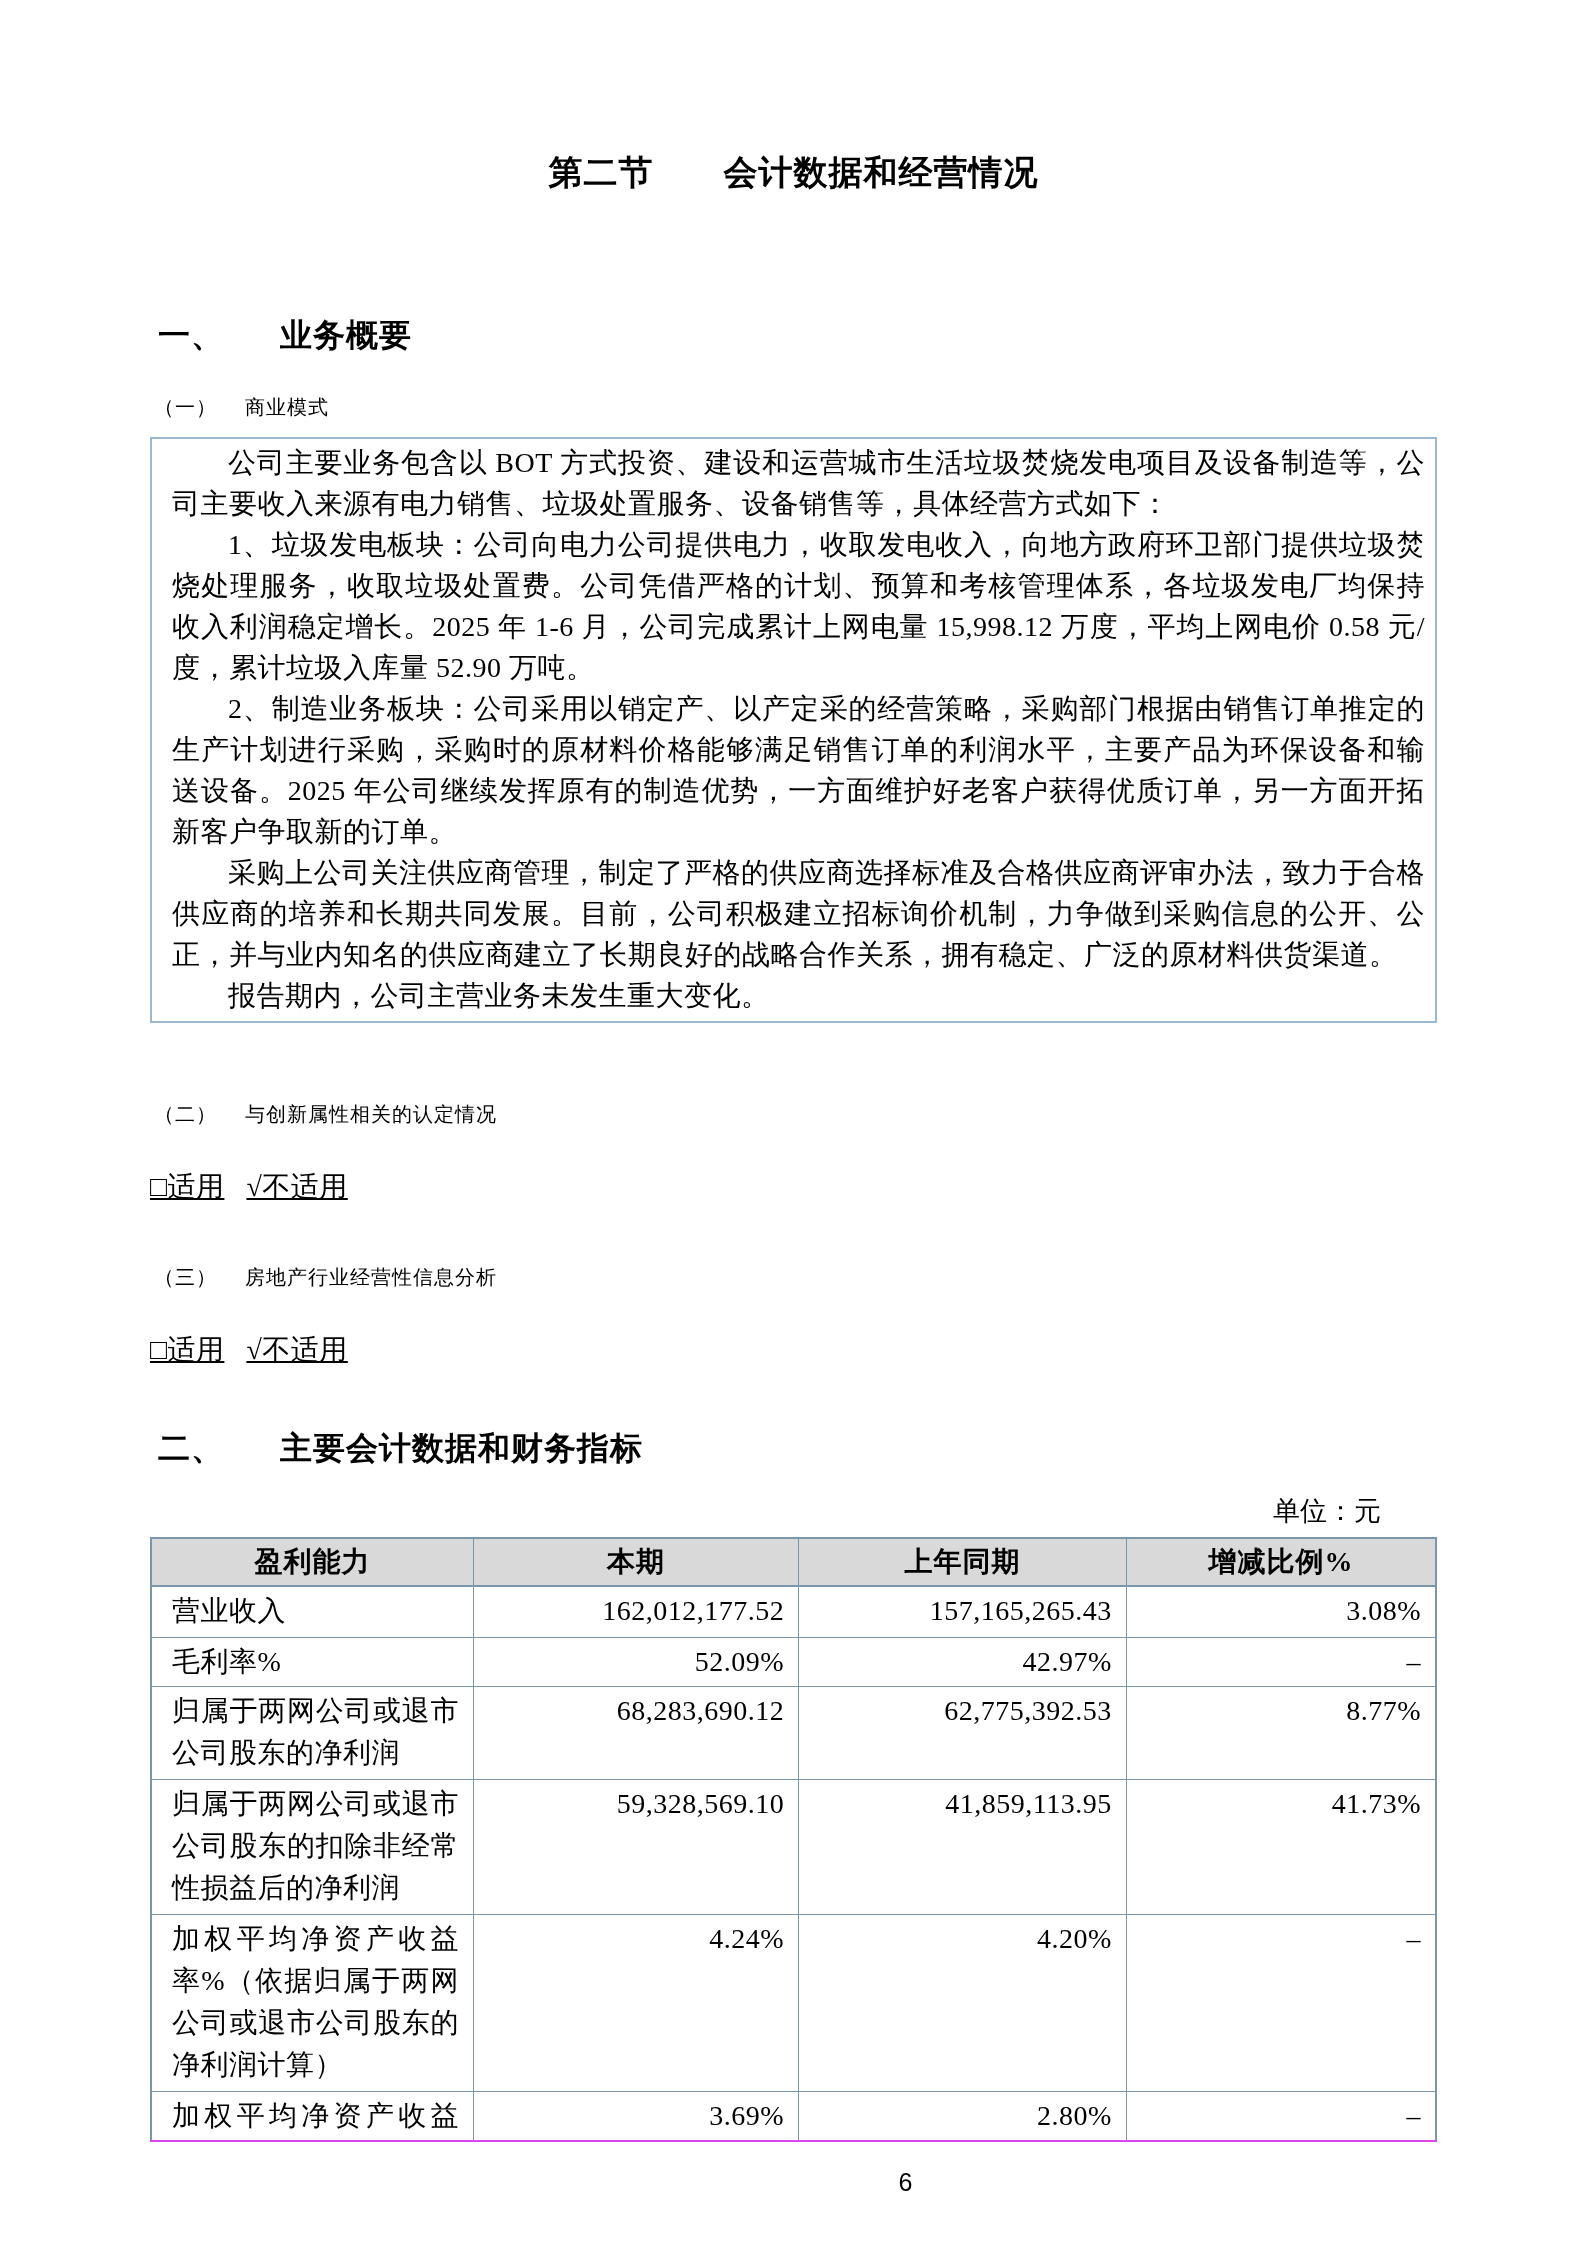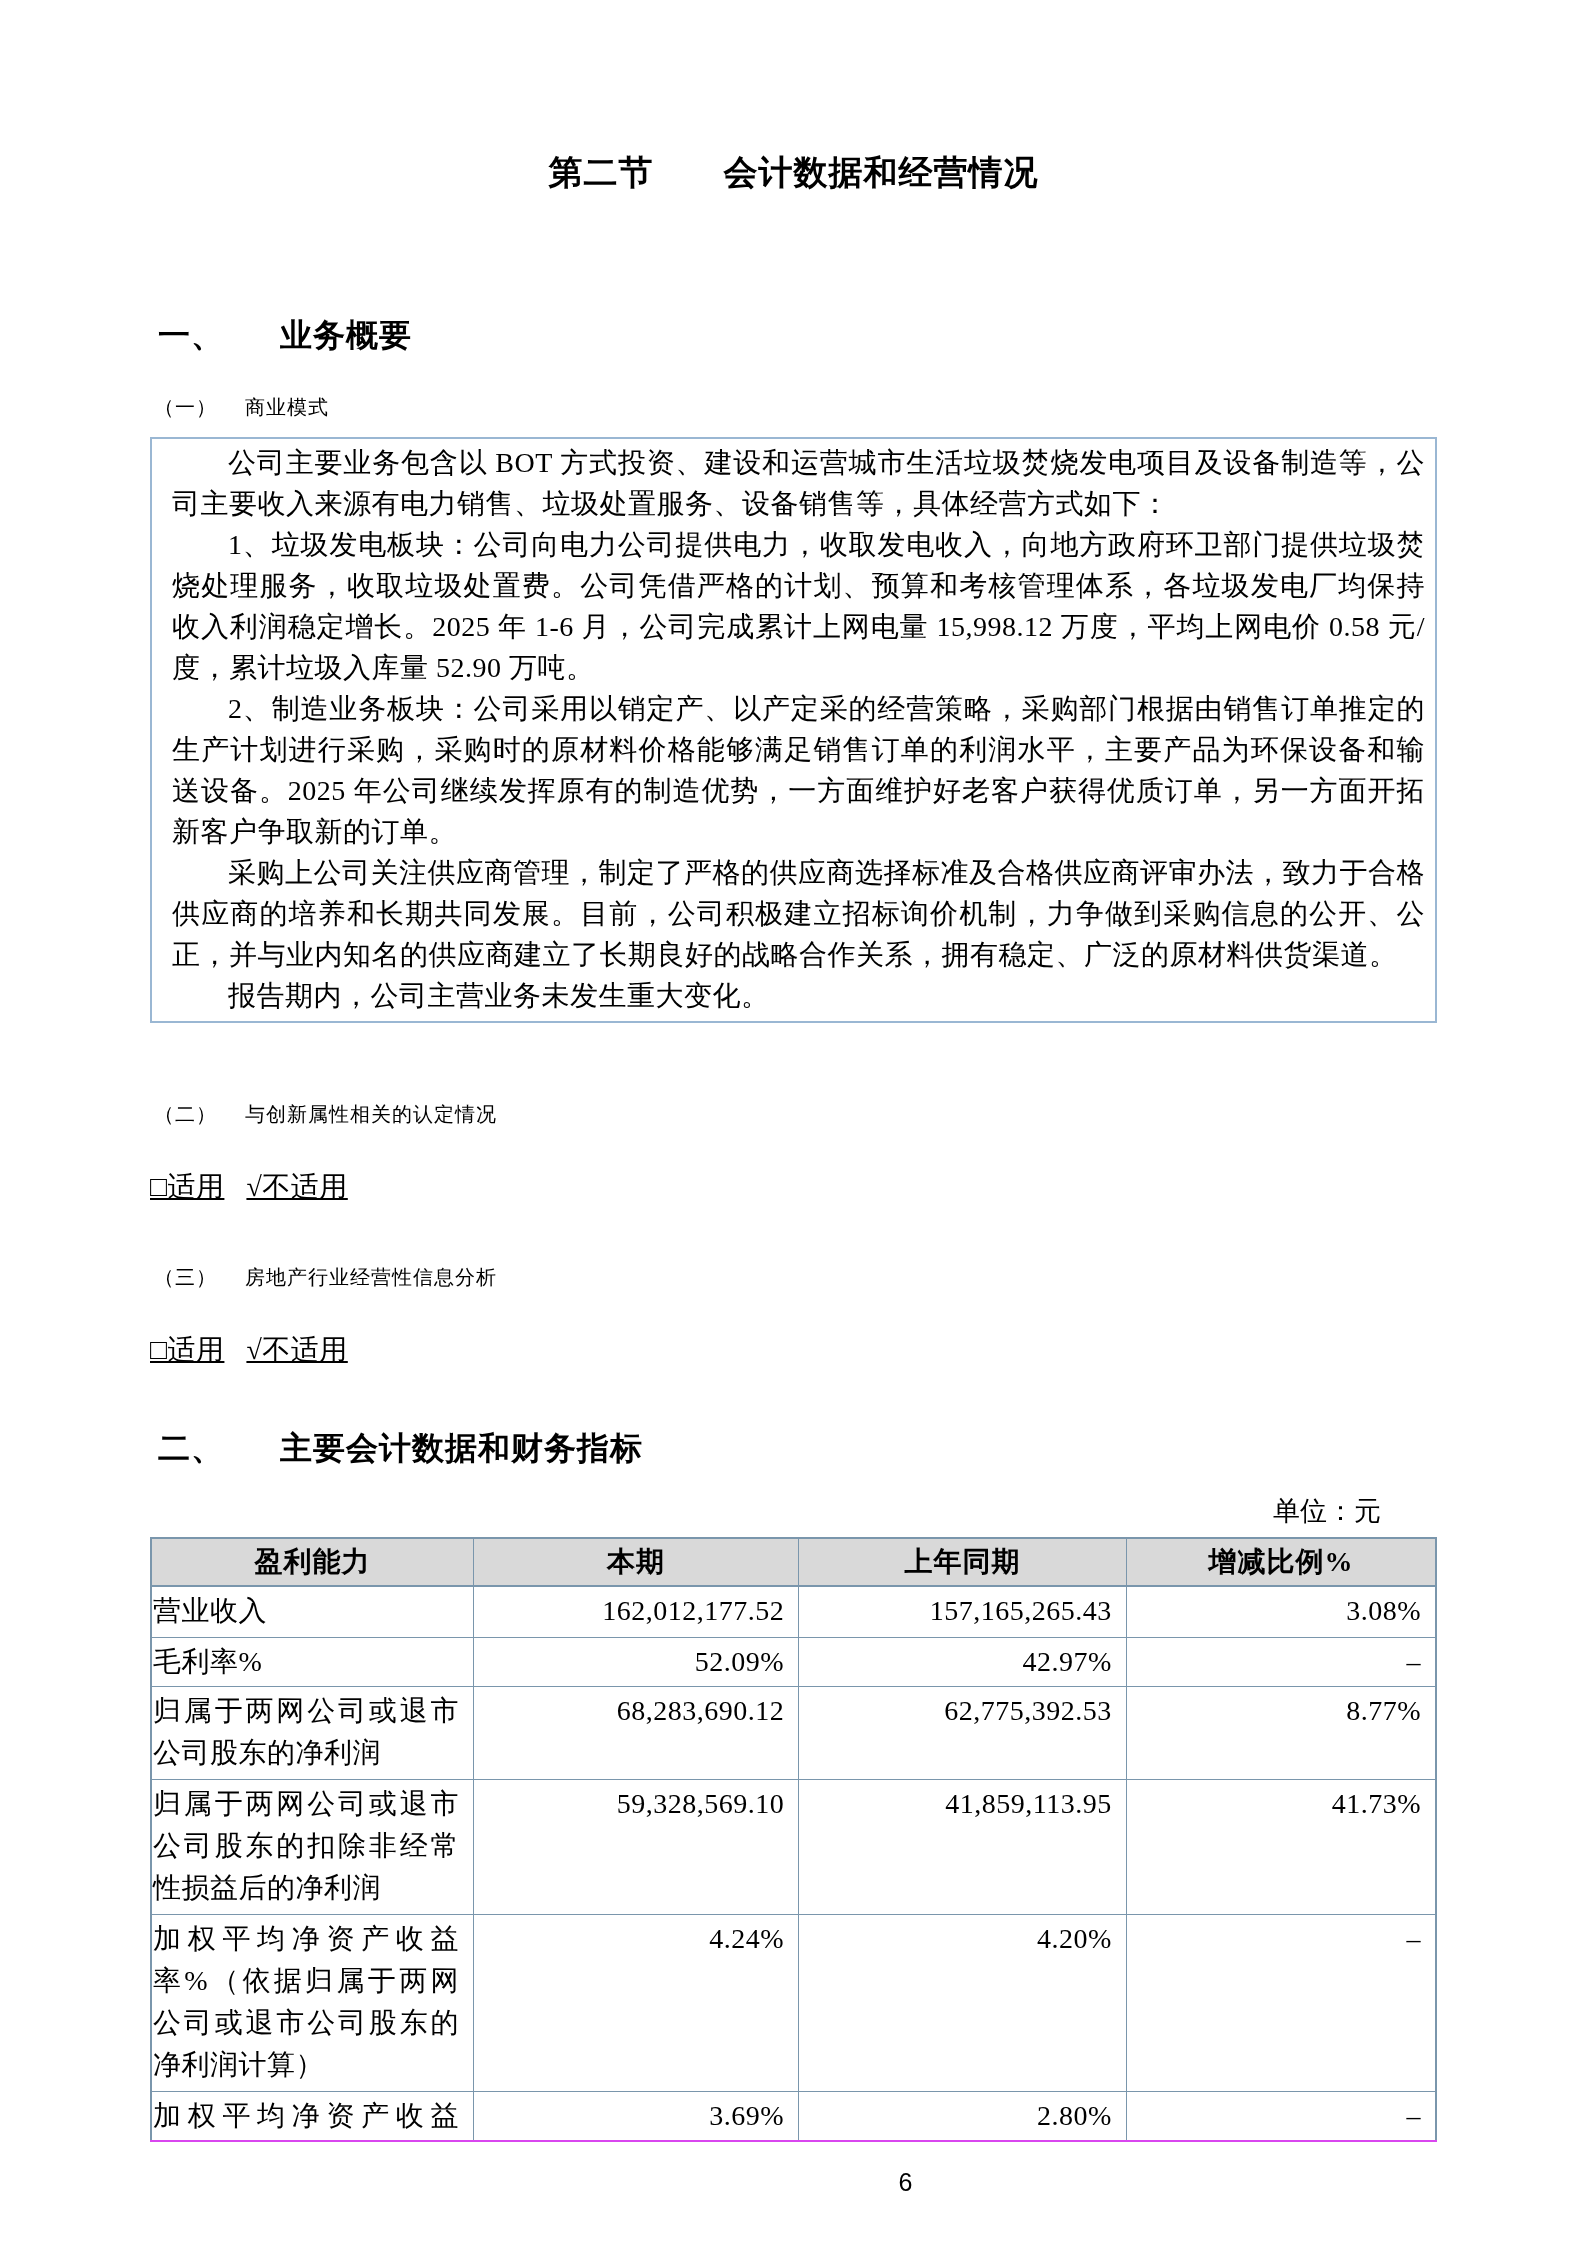--- a/index.html
+++ b/index.html
@@ -83,21 +83,21 @@
     text-align: center;
     padding: 4px 0;
     height: 38px;
     letter-spacing: 1px;
   }
   table.fin td {
     border: 1px solid #7a96ac;
     font-size: 28px;
     line-height: 42px;
     vertical-align: top;
-    padding: 3px 14px 3px 1px;
+    padding: 3px 14px 3px 20px;
     letter-spacing: 0.5px;
   }
   table.fin tr.last td { border-bottom: 2px solid #d946ef; }
   td.lbl  { text-align: justify; }
   td.lbl.spread { text-align-last: justify; }
   td.num  { text-align: right; }
   tr.r1 td { height: 44px; }
   tr.r2 td { height: 42px; }
   tr.r3 td { height: 86px; }
   tr.r4 td { height: 128px; }

